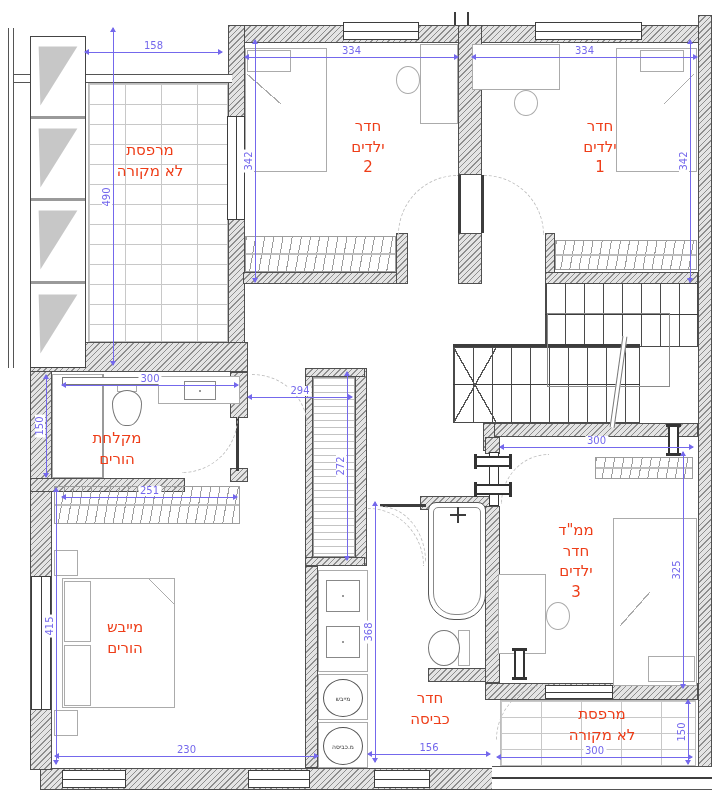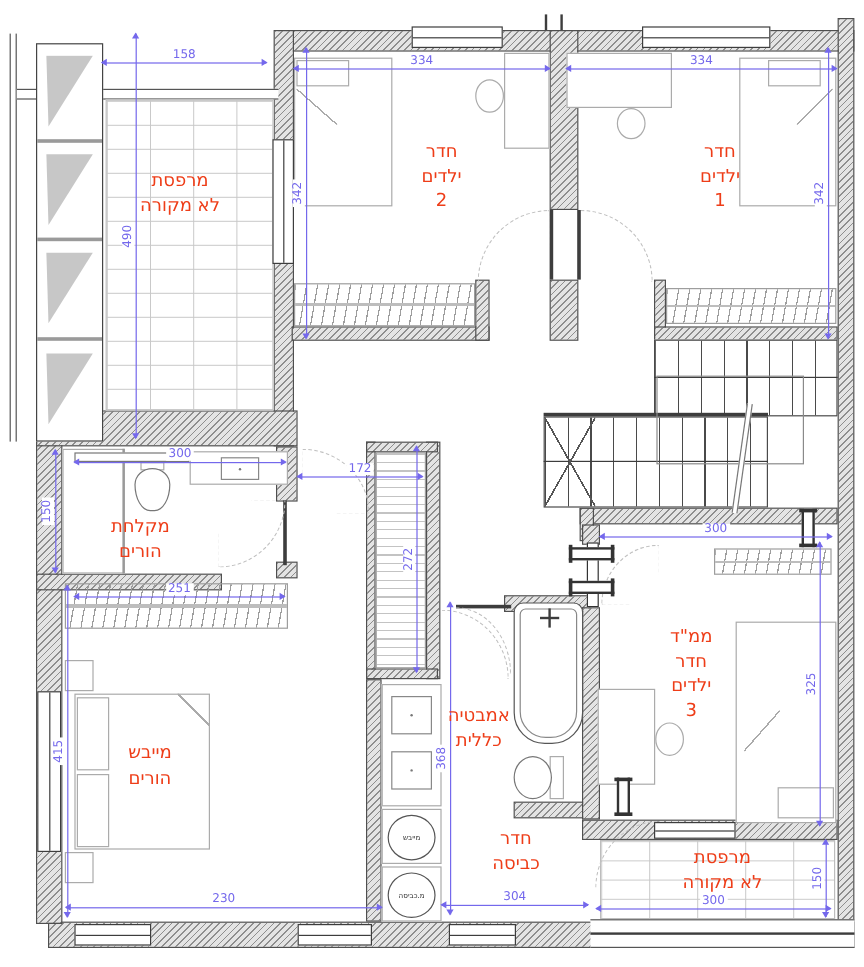--- a/index.html
+++ b/index.html
@@ -235,21 +235,21 @@
   <div class="a dv" style="left:690px;top:40px;height:242px;">
       <span class="t">342</span>
     </div>
   <div class="a dh" style="left:62px;top:385px;width:176px;">
       <span class="t">300</span>
     </div>
   <div class="a dv" style="left:46px;top:375px;height:102px;">
       <span class="t">150</span>
     </div>
   <div class="a dh" style="left:248px;top:397px;width:104px;">
-      <span class="t">172</span>
+      <span class="t">294</span>
     </div>
   <div class="a dv" style="left:347px;top:372px;height:188px;">
       <span class="t">272</span>
     </div>
   <div class="a dh" style="left:62px;top:497px;width:175px;">
       <span class="t">251</span>
     </div>
   <div class="a dv" style="left:56px;top:488px;height:276px;">
       <span class="t">415</span>
     </div>
@@ -259,43 +259,41 @@
   <div class="a dv" style="left:375px;top:502px;height:260px;">
       <span class="t">368</span>
     </div>
   <div class="a dh" style="left:500px;top:447px;width:193px;">
       <span class="t">300</span>
     </div>
   <div class="a dv" style="left:683px;top:452px;height:236px;">
       <span class="t">325</span>
     </div>
   <div class="a dh" style="left:368px;top:754px;width:122px;">
-      <span class="t">304</span>
+      <span class="t">156</span>
     </div>
   <div class="a dh" style="left:497px;top:757px;width:195px;">
       <span class="t">300</span>
     </div>
   <div class="a dv" style="left:688px;top:700px;height:64px;">
       <span class="t">150</span>
     </div>
 
   <div class="a lab" style="left:95px;top:140px;width:110px;">מרפסת
 לא מקורה</div>
   <div class="a lab" style="left:330px;top:116px;width:76px;">חדר
 ילדים
 2</div>
   <div class="a lab" style="left:562px;top:116px;width:76px;">חדר
 ילדים
 1</div>
   <div class="a lab" style="left:72px;top:428px;width:90px;">מקלחת
 הורים</div>
   <div class="a lab" style="left:85px;top:617px;width:80px;">מייבש
 הורים</div>
-  <div class="a lab" style="left:358px;top:586px;width:82px;">אמבטיה
-כללית</div>
   <div class="a lab" style="left:538px;top:520px;width:76px;">ממ"ד
 חדר
 ילדים
 3</div>
   <div class="a lab" style="left:395px;top:688px;width:70px;">חדר
 כביסה</div>
   <div class="a lab" style="left:558px;top:704px;width:88px;">מרפסת
 לא מקורה</div>
 
 </div>

